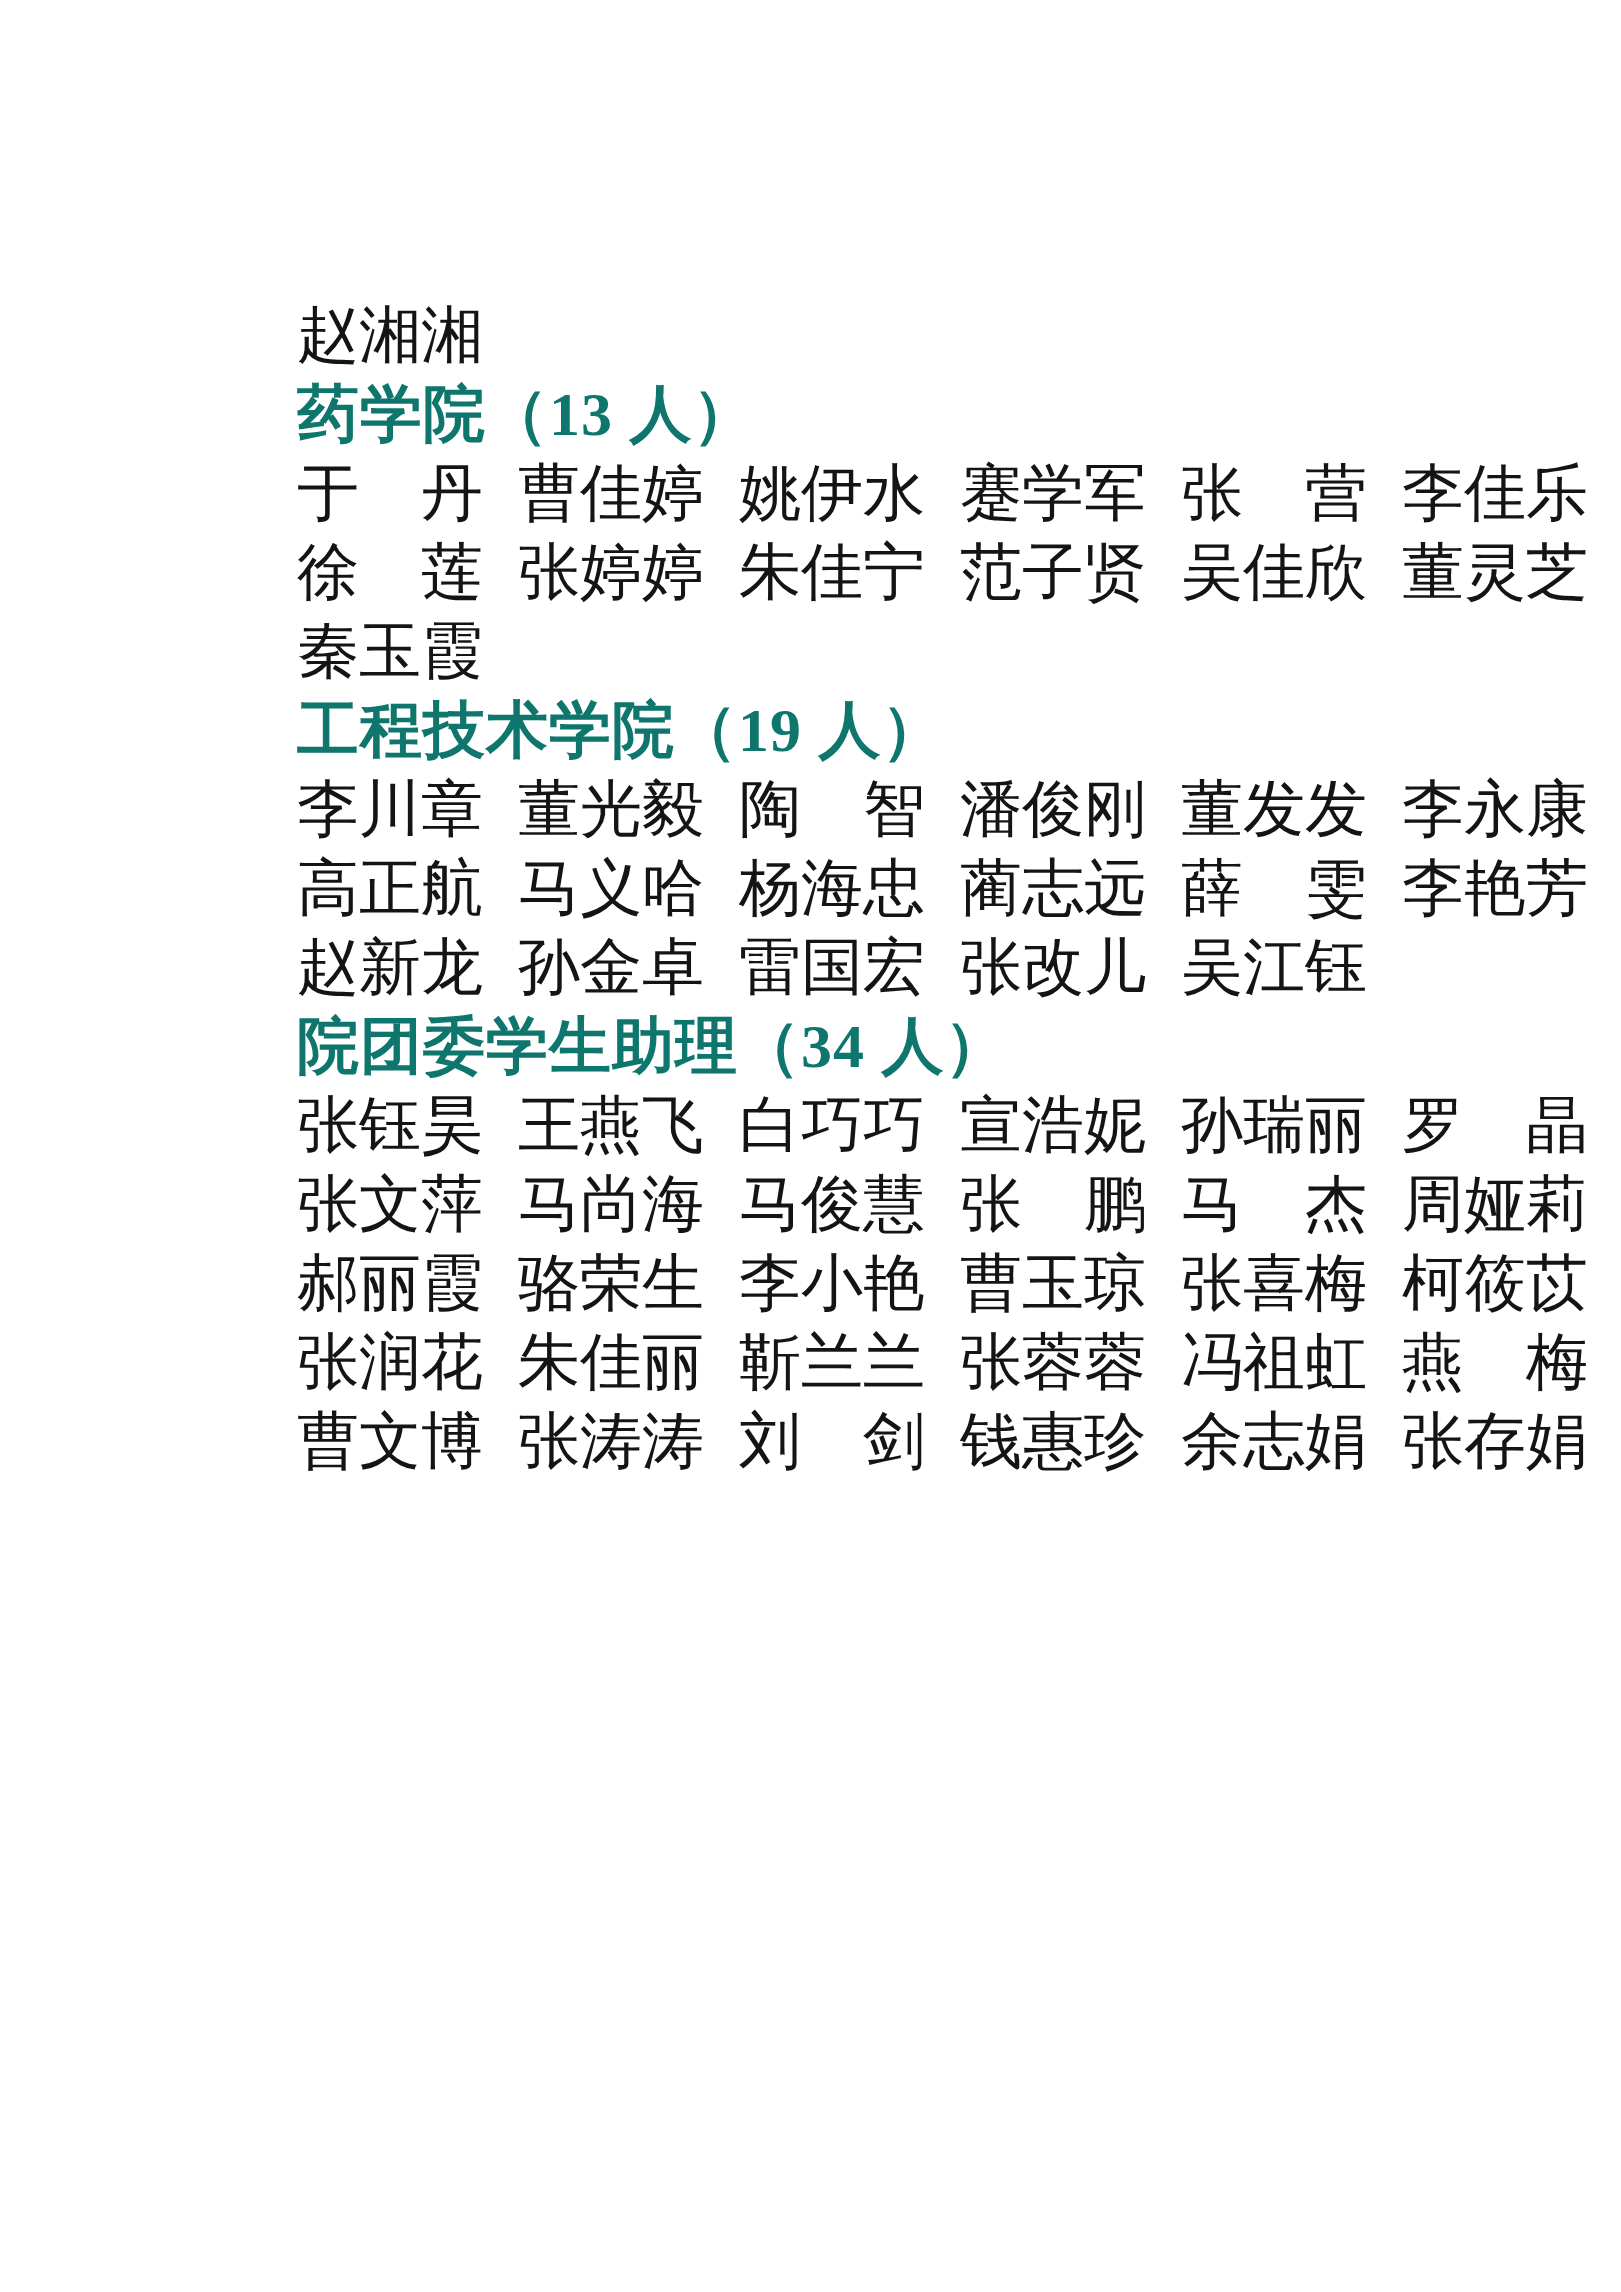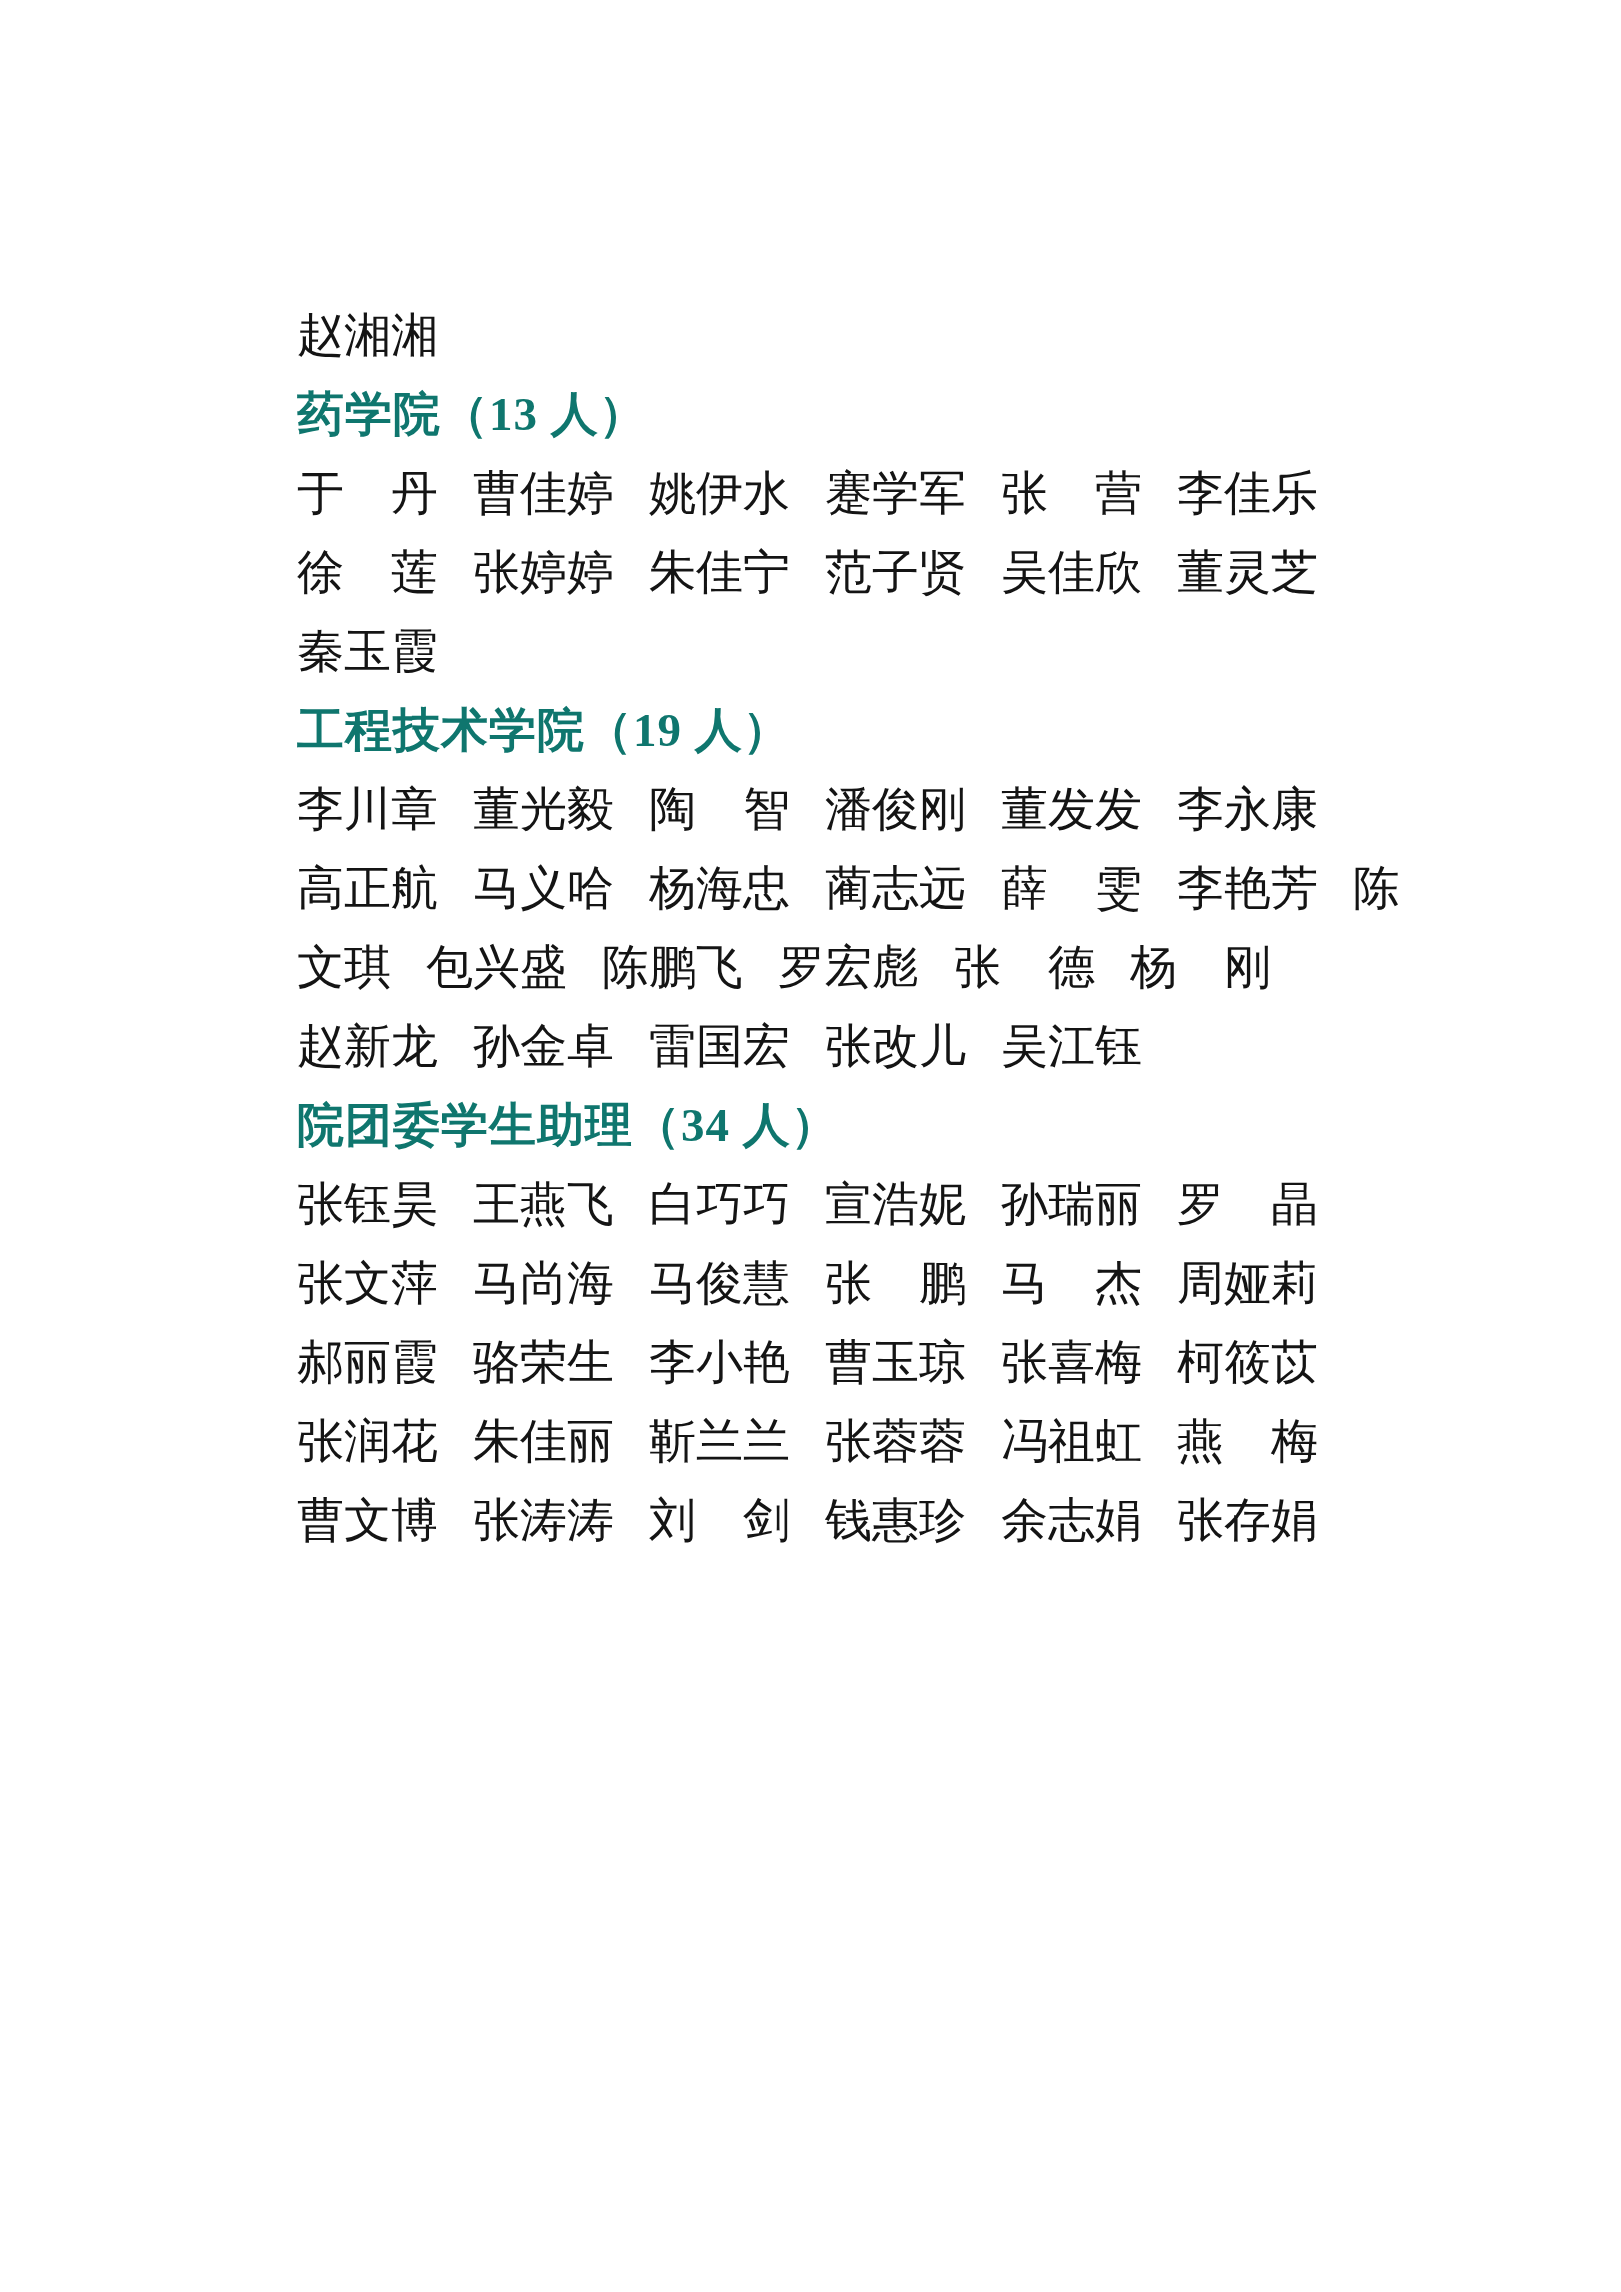--- a/index.html
+++ b/index.html
@@ -15,21 +15,21 @@
     overflow: hidden;
   }
   .page {
     box-sizing: border-box;
     width: 1621px;
     height: 2293px;
     padding: 296px 167px 0 297px;
     background: #ffffff;
   }
   .line {
-    font-size: 47px;
+    font-size: 62px;
     line-height: 79px;
     height: 79px;
     white-space: nowrap;
   }
   .heading {
     font-weight: bold;
     color: #0f766e;
     letter-spacing: 1px;
   }
   .name-row {
@@ -80,28 +80,20 @@
       <div class="line name-row">
         <span class="name">高正航</span>
         <span class="name">马义哈</span>
         <span class="name">杨海忠</span>
         <span class="name">蔺志远</span>
         <span class="name">薛　雯</span>
         <span class="name">李艳芳</span>
         <span class="name">陈</span>
       </div>
       <div class="line name-row">
-        <span class="name">文琪</span>
-        <span class="name">包兴盛</span>
-        <span class="name">陈鹏飞</span>
-        <span class="name">罗宏彪</span>
-        <span class="name">张　德</span>
-        <span class="name">杨　刚</span>
-      </div>
-      <div class="line name-row">
         <span class="name">赵新龙</span>
         <span class="name">孙金卓</span>
         <span class="name">雷国宏</span>
         <span class="name">张改儿</span>
         <span class="name">吴江钰</span>
       </div>
       <div class="line heading">院团委学生助理（34 人）</div>
       <div class="line name-row">
         <span class="name">张钰昊</span>
         <span class="name">王燕飞</span>

